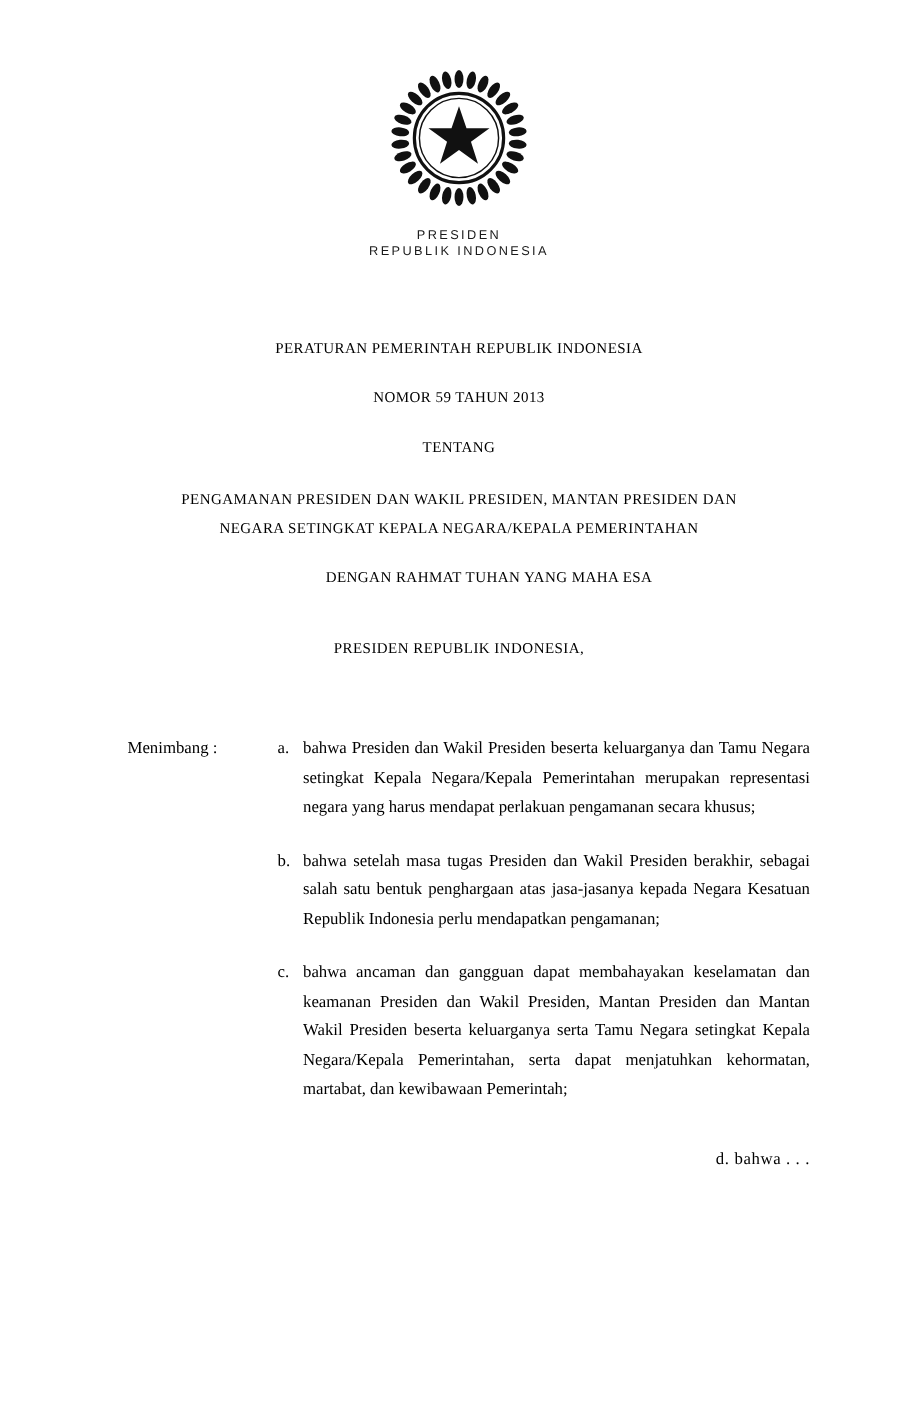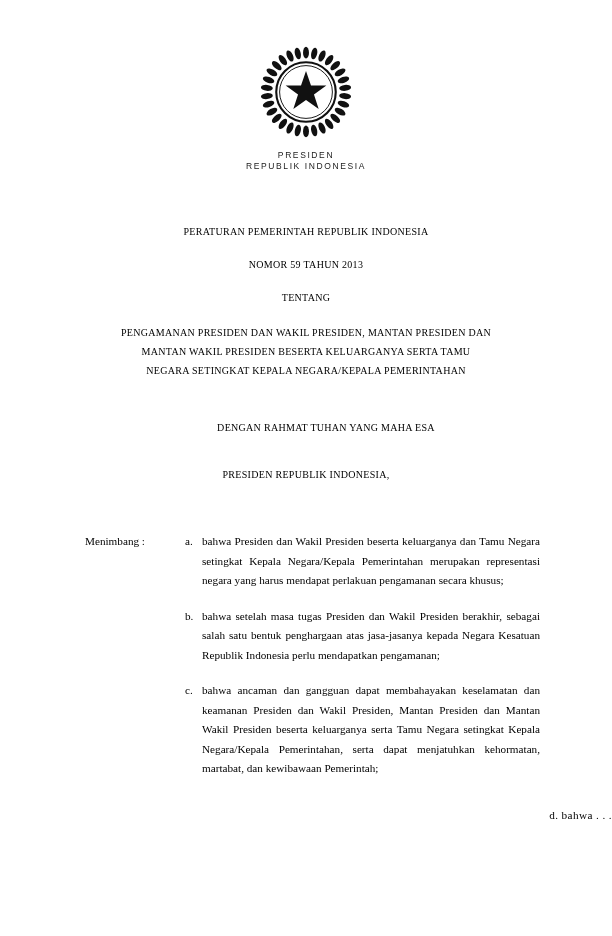--- a/index.html
+++ b/index.html
@@ -60,21 +60,21 @@
   }
   .subject {
     margin: 0 auto 0 auto;
     width: 470px;
     line-height: 19px;
   }
   .subject div {
     white-space: nowrap;
   }
   .rahmat {
-    margin-top: 40px;
+    margin-top: 16px;
     margin-bottom: 0;
     padding-left: 40px;
   }
   .presiden-ri {
     margin-top: 32px;
   }
 
   
   .body-block {
     margin-top: 50px;
@@ -109,20 +109,21 @@
   }
   .item-text {
     flex: 1 1 auto;
     text-align: justify;
     text-justify: inter-word;
   }
 
   
   .catchword {
     margin-top: 30px;
+    padding-right: 72px;
     text-align: right;
     font-size: 11.2px;
     letter-spacing: 0.4px;
   }
 </style>
 </head>
 <body>
 
 <div class="page">
 
@@ -179,21 +180,20 @@
       <div>REPUBLIK INDONESIA</div>
     </div>
   </div>
 
   <div class="title-block">
     <div class="title-line">PERATURAN PEMERINTAH REPUBLIK INDONESIA</div>
     <div class="title-line">NOMOR 59 TAHUN 2013</div>
     <div class="title-line">TENTANG</div>
     <div class="subject">
       <div>PENGAMANAN PRESIDEN DAN WAKIL PRESIDEN, MANTAN PRESIDEN DAN</div>
-      <div>MANTAN WAKIL PRESIDEN BESERTA KELUARGANYA SERTA TAMU</div>
       <div>NEGARA SETINGKAT KEPALA NEGARA/KEPALA PEMERINTAHAN</div>
     </div>
     <div class="rahmat">DENGAN RAHMAT TUHAN YANG MAHA ESA</div>
     <div class="presiden-ri">PRESIDEN REPUBLIK INDONESIA,</div>
   </div>
 
   <div class="body-block">
     <div class="clause-row">
       <div class="clause-label">Menimbang :</div>
       <div class="clause-items">

